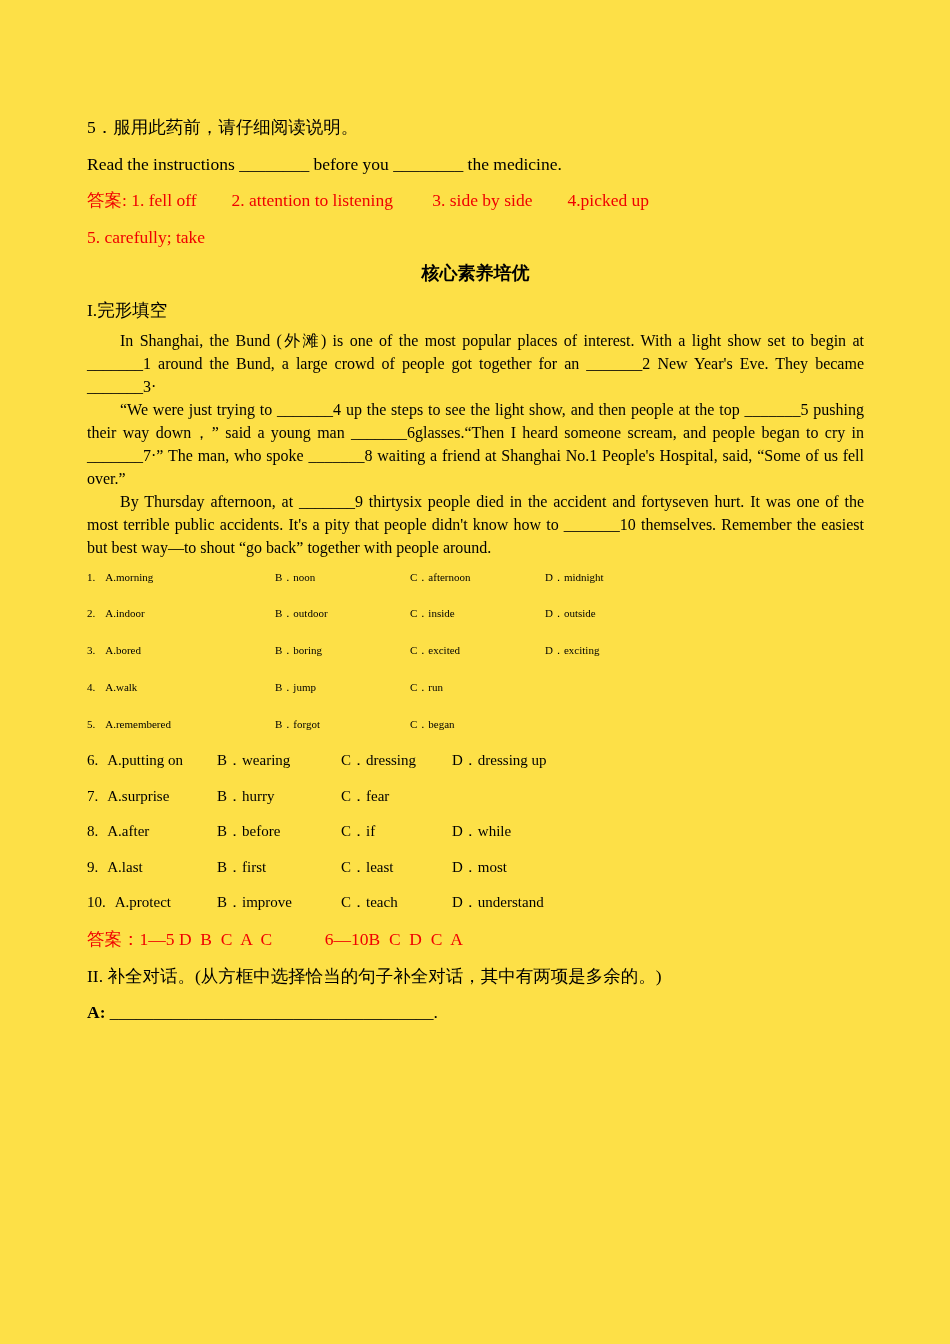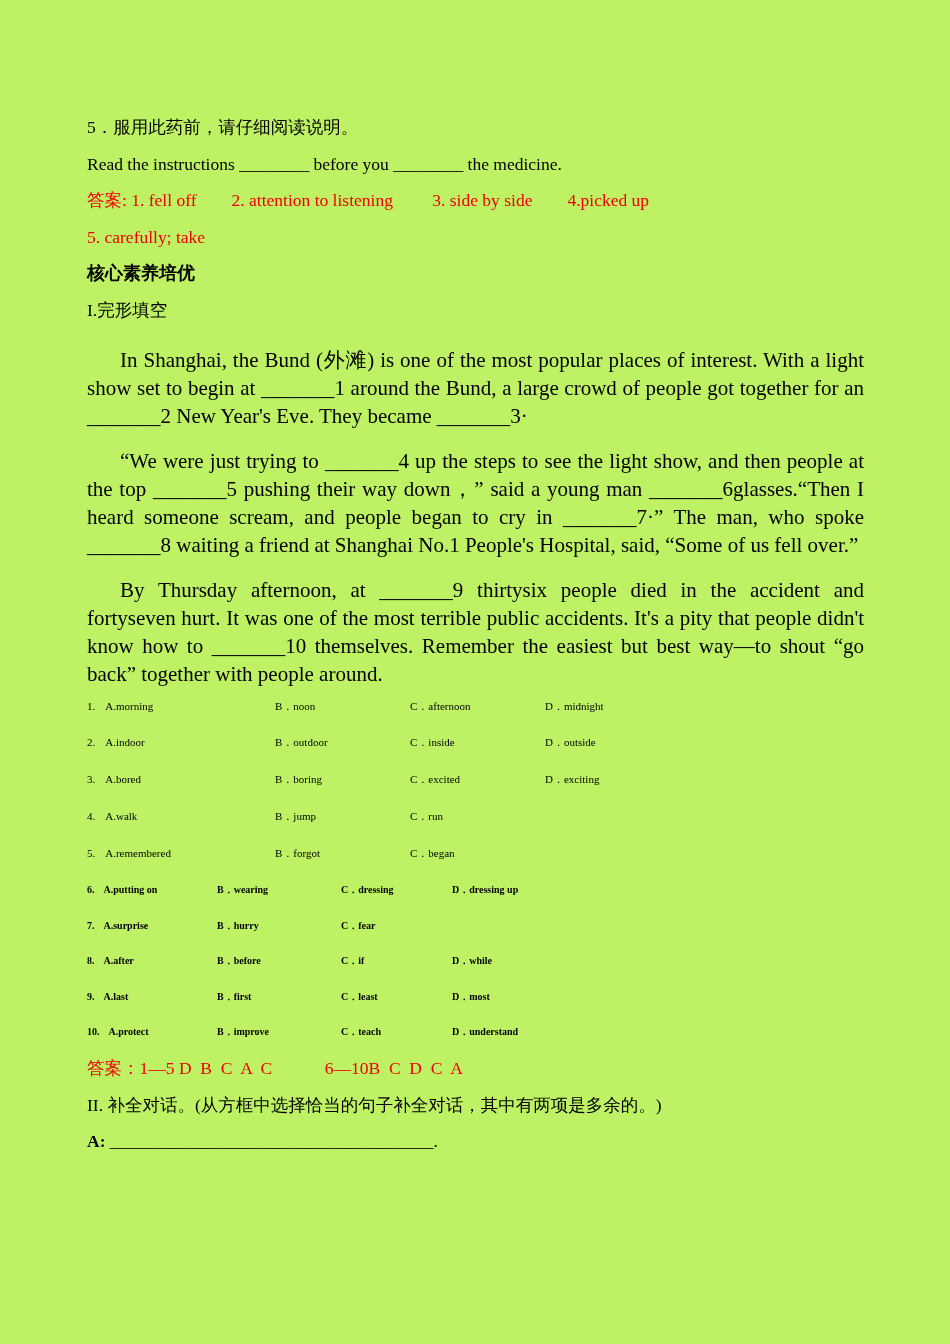--- a/index.html
+++ b/index.html
@@ -11,52 +11,50 @@
     font-family: "Liberation Serif", "DejaVu Serif", serif;
     color: #000000;
     overflow: hidden;
   }
   .page {
     position: absolute;
     top: 0; left: 0;
     width: 950px;
     height: 1344px;
     padding: 109px 86px 0 87px;
-    background: #bef264;
+    background: #fde047;
   }
   .line {
     font-size: 17.5px;
     line-height: 36.6px;
     white-space: pre-wrap;
   }
   .red { color: #f00000; }
   .section-heading {
     font-size: 18px;
     font-weight: bold;
-    text-align: left;
+    text-align: center;
     line-height: 36.6px;
   }
   .para {
-    font-size: 21px;
-    line-height: 28px;
+    font-size: 16px;
+    line-height: 23px;
     text-align: justify;
     text-indent: 33px;
-    margin-top: 17px;
   }
   .qgrid { display: grid; }
   .qgrid-lg {
     grid-template-columns: 188px 135px 135px 1fr;
     font-size: 11px;
     line-height: 36.9px;
   }
   .qgrid-sm {
     grid-template-columns: 130px 124px 111px 1fr;
-    font-size: 10px;
+    font-size: 15px;
     line-height: 35.6px;
-    font-weight: bold;
   }
   .qnum { margin-right: 10px; }
   .qgrid-sm .qnum { margin-right: 9px; }
   .bold { font-weight: bold; }
 </style>
 </head>
 <body>
 
 <div class="page">
 

